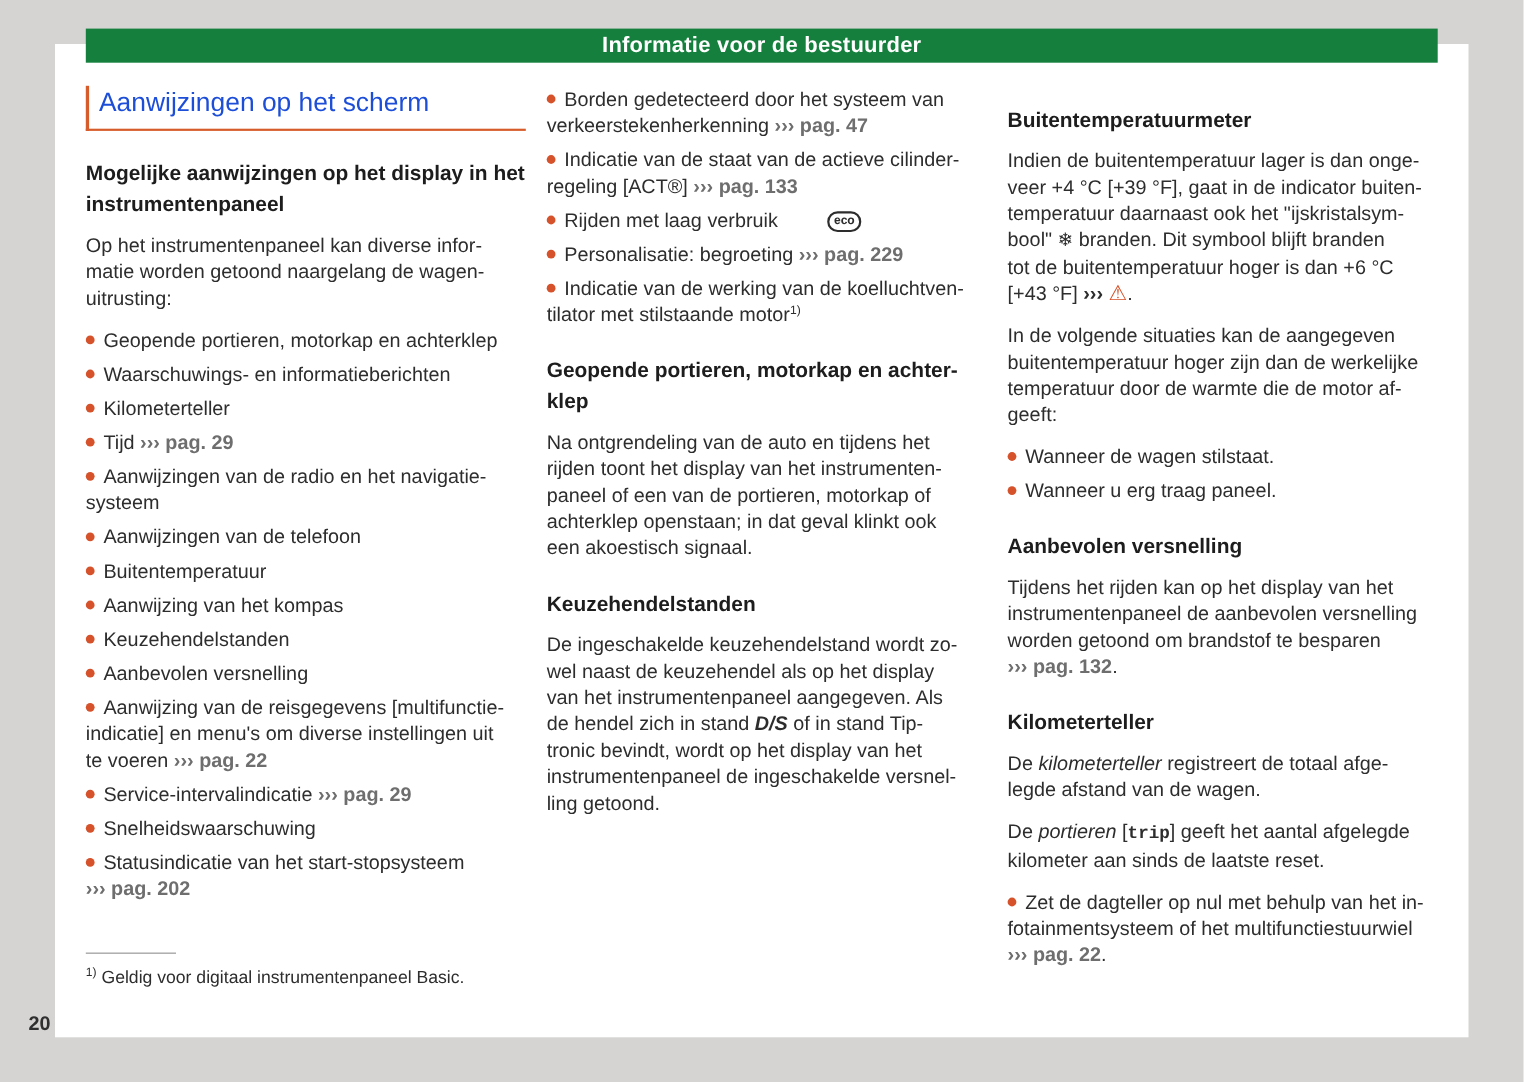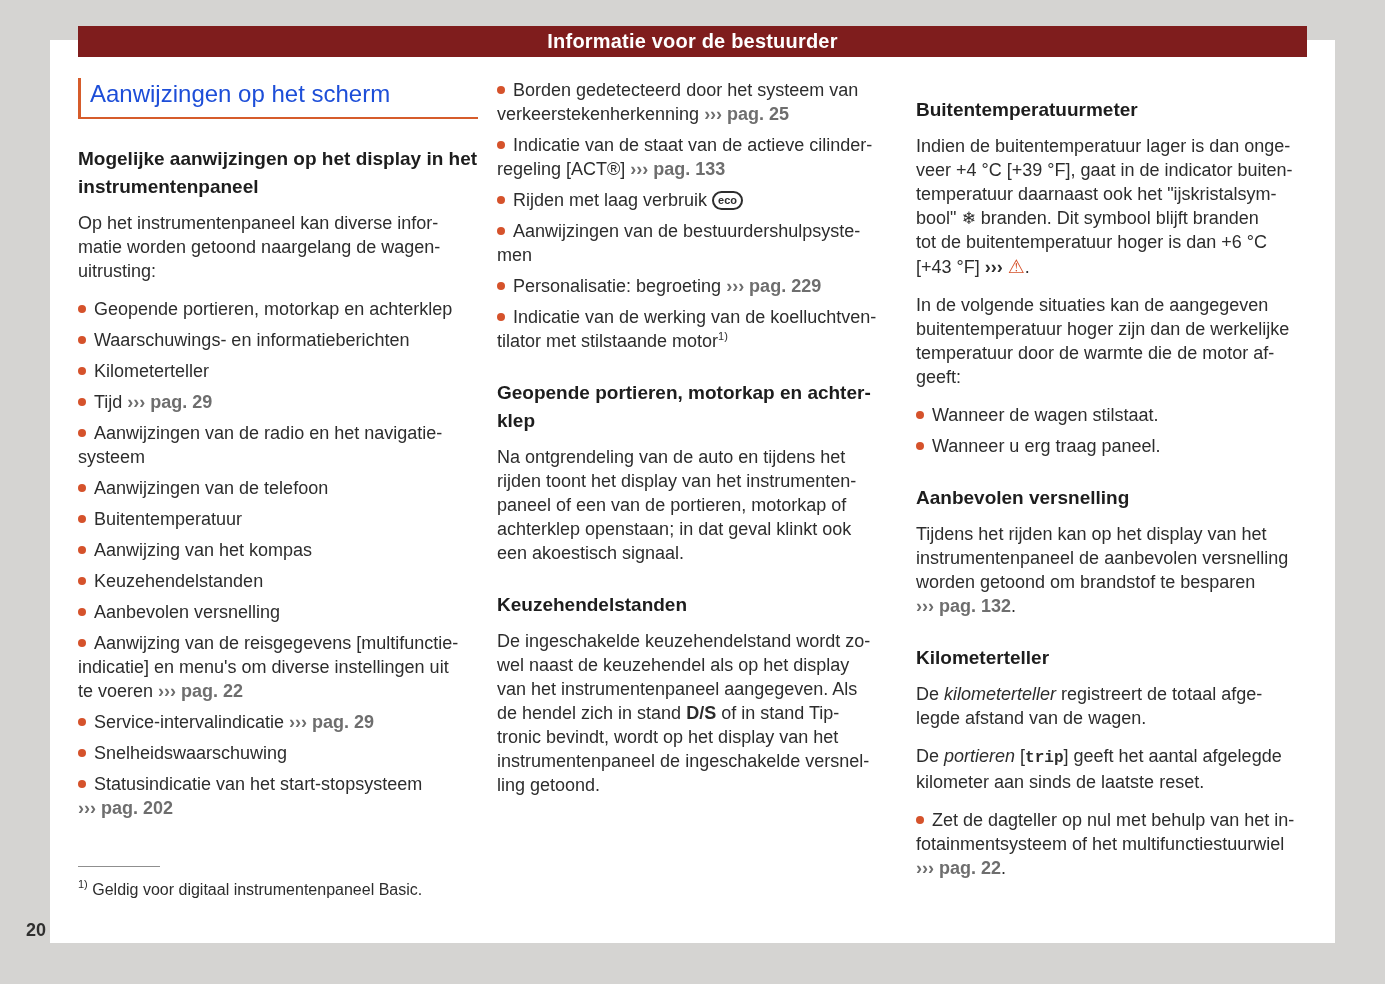--- a/index.html
+++ b/index.html
@@ -5,21 +5,21 @@
   html,body{margin:0;padding:0;}
   body{
     width:1385px;height:984px;position:relative;overflow:hidden;
     background:#d5d4d2;
     font-family:"Liberation Sans", sans-serif;
     color:#2d2d2d;
   }
   .page{position:absolute;left:50px;top:40px;width:1285px;height:903px;background:#ffffff;}
   .header-bar{
     position:absolute;left:78px;top:26px;width:1229px;height:31px;
-    background:#7f1d1d;color:#ffffff;
+    background:#15803d;color:#ffffff;
     display:flex;align-items:center;justify-content:center;
     font-size:20px;font-weight:bold;letter-spacing:.2px;
   }
   .col{position:absolute;top:78px;width:400px;font-size:18px;line-height:24px;}
   .col-1{left:78px;}
   .col-2{left:497px;}
   .col-3{left:916px;}
   .title{
     font-size:24px;line-height:30px;font-weight:normal;color:#1d4ed8;
     border-left:3px solid #d65c2b;border-bottom:2px solid #d65c2b;
@@ -38,24 +38,24 @@
     display:inline-block;width:8px;height:8px;border-radius:50%;
     background:#d5522b;margin:0 8px 2px 0;vertical-align:middle;
   }
   .ref{font-weight:bold;color:#6e6e6e;white-space:pre-line;}
   .ref-dark{font-weight:bold;color:#2d2d2d;white-space:pre-line;}
   .warn{color:#d5522b;font-family:"DejaVu Sans", sans-serif;font-size:19px;white-space:pre-line;}
   .snow{font-family:"DejaVu Sans", sans-serif;font-size:17px;white-space:pre-line;}
   .eco-badge{
     display:inline-block;border:2px solid #2d2d2d;border-radius:10px;
     font-size:11px;font-weight:bold;line-height:12px;padding:1px 4px 2px 4px;
-    vertical-align:2px;letter-spacing:0;
+    vertical-align:2px;letter-spacing:0;margin-left:40px;
   }
   .it{font-style:italic;white-space:pre-line;}
-  .b{font-weight:bold;white-space:pre-line;}
+  .b{font-weight:bold;white-space:pre-line;font-style:italic;}
   .mono{font-family:"Liberation Mono", monospace;font-weight:bold;font-size:16px;white-space:pre-line;}
   sup.mark{font-size:11px;vertical-align:7px;line-height:0;}
   .footnote{position:absolute;left:78px;top:866px;width:400px;}
   .fn-rule{width:82px;height:0;border-top:1px solid #8f8f8f;margin-bottom:12px;}
   .fn-text{font-size:16px;line-height:22px;margin:0;}
   .page-num{position:absolute;left:26px;top:920px;font-size:18px;font-weight:bold;color:#2f2f2f;text-align:center;}
 </style>
 </head>
 <body>
 
@@ -90,26 +90,24 @@
     <div class="bullet"><span class="dot"></span><span class="t">Service-intervalindicatie </span><span class="ref">››› pag. 29</span></div>
     <div class="bullet"><span class="dot"></span><span class="t">Snelheidswaarschuwing</span></div>
     <div class="bullet"><span class="dot"></span><span class="t">Statusindicatie van het start-stopsysteem
 </span><span class="ref">››› pag. 202</span></div>
   </div>
 </div>
 
 <div class="col col-2">
   <div class="bullets">
     <div class="bullet"><span class="dot"></span><span class="t">Borden gedetecteerd door het systeem van
-verkeerstekenherkenning </span><span class="ref">››› pag. 25</span></div>
+verkeerstekenherkenning </span><span class="ref">››› pag. 47</span></div>
     <div class="bullet"><span class="dot"></span><span class="t">Indicatie van de staat van de actieve cilinder-
 regeling [ACT®] </span><span class="ref">››› pag. 133</span></div>
     <div class="bullet"><span class="dot"></span><span class="t">Rijden met laag verbruik </span><span class="eco-badge">eco</span></div>
-    <div class="bullet"><span class="dot"></span><span class="t">Aanwijzingen van de bestuurdershulpsyste-
-men</span></div>
     <div class="bullet"><span class="dot"></span><span class="t">Personalisatie: begroeting </span><span class="ref">››› pag. 229</span></div>
     <div class="bullet"><span class="dot"></span><span class="t">Indicatie van de werking van de koelluchtven-
 tilator met stilstaande motor</span><sup class="mark">1)</sup></div>
   </div>
   <div class="h2">Geopende portieren, motorkap en achter-
 klep</div>
   <p class="para t">Na ontgrendeling van de auto en tijdens het
 rijden toont het display van het instrumenten-
 paneel of een van de portieren, motorkap of
 achterklep openstaan; in dat geval klinkt ook

